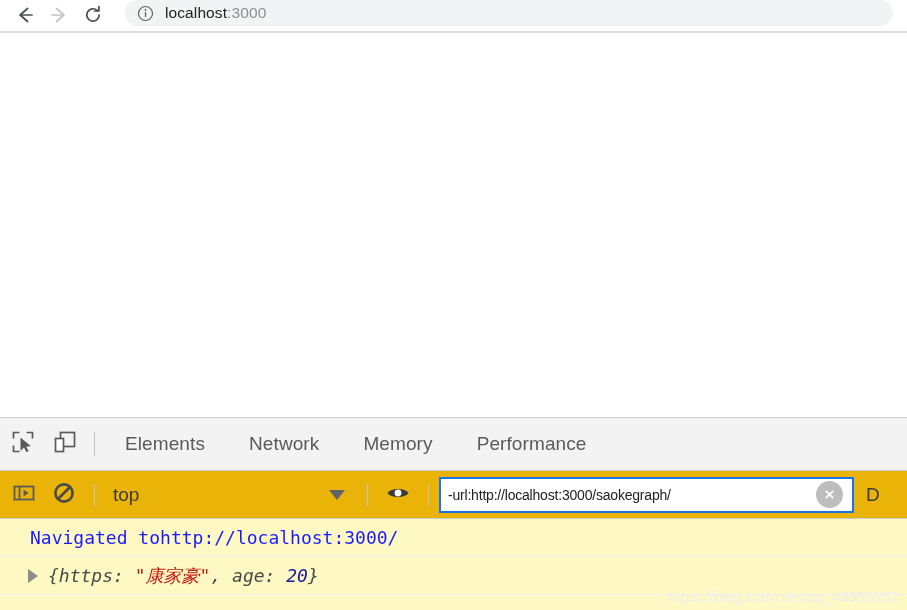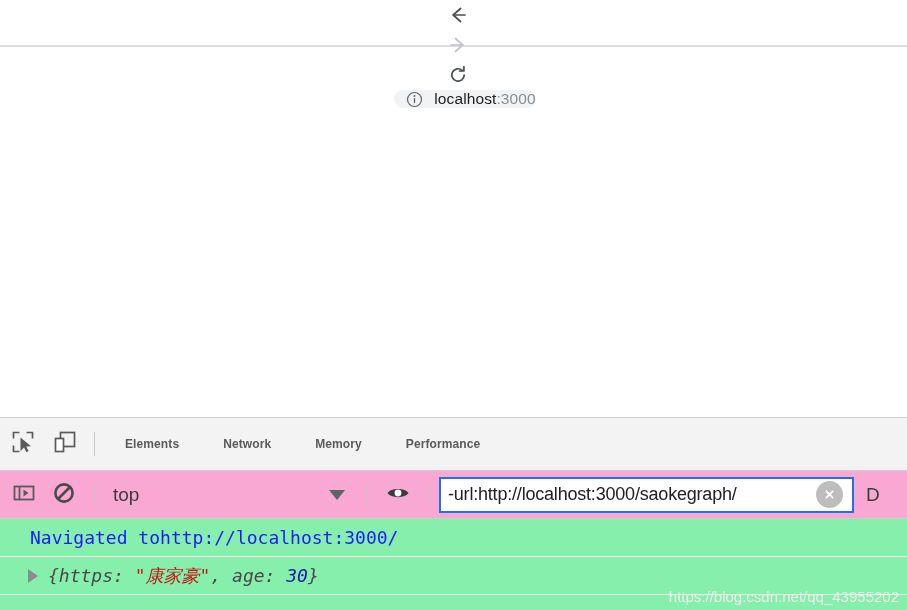--- a/index.html
+++ b/index.html
@@ -10,29 +10,28 @@
     width: 907px;
     height: 610px;
     background: #ffffff;
     font-family: "Liberation Sans", sans-serif;
     overflow: hidden;
     position: relative;
   }
 
   
   .browser-toolbar {
-    height: 47px;
+    height: 33px;
     background: #ffffff;
     display: flex;
-    align-items: center;
+    align-items: flex-start;
     padding: 0 0 0 8px;
     box-sizing: border-box;
     border-bottom: 2px solid #dcdde1;
     position: relative;
-    flex-direction: column;
   }
   .nav-btn {
     width: 34px;
     height: 30px;
     display: flex;
     align-items: center;
     justify-content: center;
     flex: 0 0 auto;
   }
   .nav-btn svg { display: block; }
@@ -106,43 +105,42 @@
   .vsep {
     width: 1px;
     background: #c4c4c4;
     margin: 14px 8px 14px 8px;
     flex: 0 0 auto;
   }
   .dt-tab {
     display: flex;
     align-items: center;
     padding: 0 22px;
-    font-size: 12px;
+    font-size: 19px;
     color: #5a5a5a;
     white-space: nowrap;
     position: relative;
     flex: 0 0 auto;
     letter-spacing: 0.1px;
-    font-weight: bold;
   }
   .dt-tab.active {
     color: #1d1d1d;
   }
   .dt-tab.active::after {
     content: "";
     position: absolute;
     left: 0; right: 0; bottom: 0;
     height: 3px;
     background: #1a73e8;
   }
 
   
   .console-toolbar {
     height: 48px;
-    background: #f9a8d4;
+    background: #eab308;
     display: flex;
     align-items: center;
     border-bottom: 1px solid #cdcdcd;
     flex: 0 0 auto;
     overflow: hidden;
     padding-left: 4px;
     box-sizing: border-box;
   }
   .ct-icon {
     width: 40px;
@@ -186,21 +184,21 @@
     height: 36px;
     border: 2px solid #1a73e8;
     background: #ffffff;
     display: flex;
     align-items: center;
     box-sizing: border-box;
     padding-left: 7px;
     overflow: hidden;
   }
   .ct-filter-text {
-    font-size: 18px;
+    font-size: 14px;
     color: #202124;
     white-space: nowrap;
     flex: 1 1 auto;
     overflow: hidden;
     letter-spacing: -0.2px;
   }
   .ct-clear {
     width: 27px;
     height: 27px;
     border-radius: 50%;
@@ -217,21 +215,21 @@
     font-size: 19px;
     color: #3c3c3c;
     margin-left: 12px;
     white-space: nowrap;
     flex: 0 0 auto;
   }
 
   
   .console-body {
     flex: 1 1 auto;
-    background: #86efac;
+    background: #fef9c3;
     overflow: hidden;
   }
   .console-row {
     min-height: 38px;
     display: flex;
     align-items: center;
     border-bottom: 1px solid #f0f0f0;
     padding-left: 30px;
     box-sizing: border-box;
     font-family: "DejaVu Sans Mono", "Liberation Mono", monospace;
@@ -403,18 +401,18 @@
 
   <div class="console-body">
 
     <div class="console-row msg-navigated">
       <span>Navigated to </span>
         <span class="nav-link">http://localhost:3000/</span>
     </div>
 
     <div class="console-row row-object">
       <span class="disclosure"></span>
-      <span class="obj-text"><span>{</span><span>https: </span><span class="obj-string">"康家豪"</span><span>, </span><span>age: </span><span class="obj-number">30</span><span>}</span></span>
+      <span class="obj-text"><span>{</span><span>https: </span><span class="obj-string">"康家豪"</span><span>, </span><span>age: </span><span class="obj-number">20</span><span>}</span></span>
     </div>
   </div>
 </div>
 
 <div class="watermark">https://blog.csdn.net/qq_43955202</div>
 
 </body></html>

